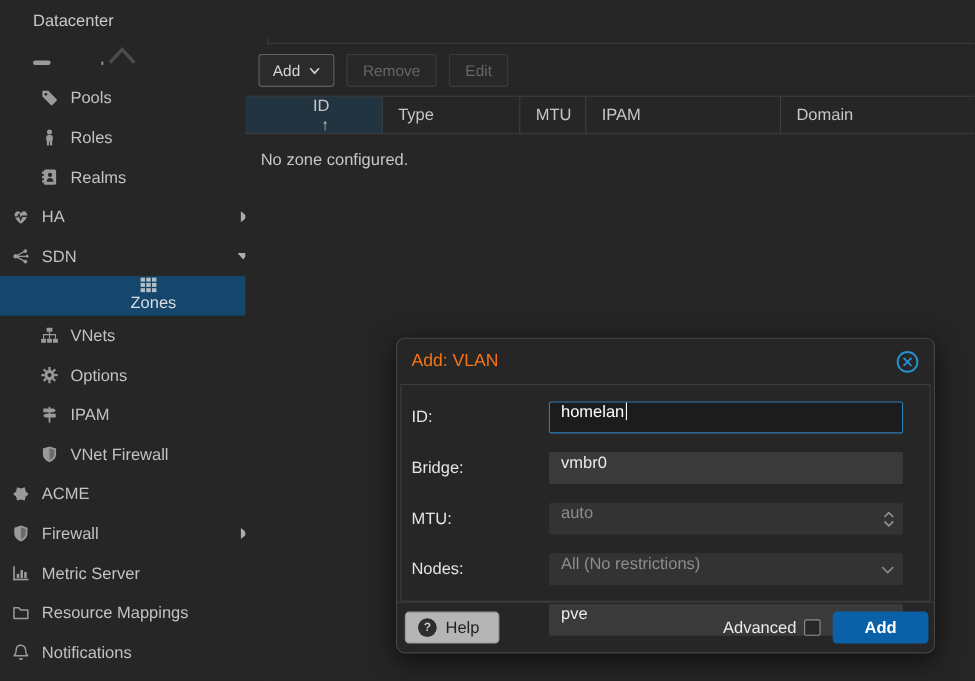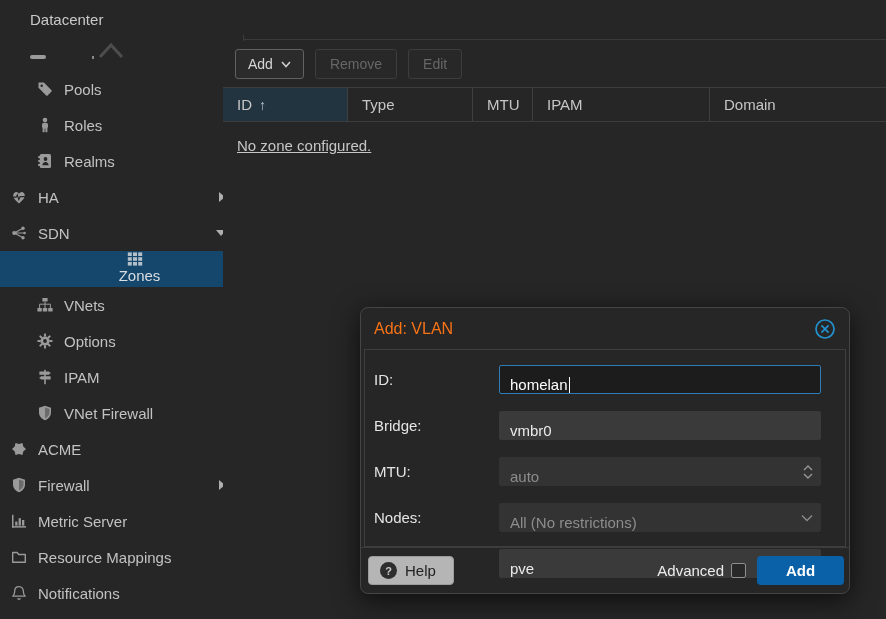--- a/index.html
+++ b/index.html
@@ -39,39 +39,39 @@
   .btn-add { display:flex; align-items:center; gap:8px; padding:6px 12px;
              background:#2b2b2b; border:1px solid #616161; border-radius:3px;
              color:#d6d6d6; font-size:14px; cursor:pointer; }
   .btn-disabled { padding:6px 14px; background:#282828; border:1px solid #3d3d3d;
                   border-radius:3px; color:#676767; font-size:14px; }
   .grid-header { display:flex; height:35px; border-top:1px solid #3c3c3c;
                  border-bottom:1px solid #3c3c3c; }
   .hcell { display:flex; align-items:center; padding-left:14px; color:#c6c6c6;
            font-size:15px; border-right:1px solid #3f3f3f; cursor:pointer; }
   .hcell:last-child { border-right:1px solid #3f3f3f; }
-  .hcell.sorted { background:#233441; }
+  .hcell.sorted { background:#233441;flex-direction:column; }
   .sort-arrow { margin-left:7px; color:#b9c2c9; font-size:14px; }
   .w-id{width:125px;} .w-type{width:125px;} .w-mtu{width:60px;} .w-ipam{width:177px;}
   .w-domain{flex:1; border-right:none !important;}
-  .empty-msg { padding:15px 14px; color:#c6c6c6; font-size:15px;text-decoration:underline; }
+  .empty-msg { padding:15px 14px; color:#c6c6c6; font-size:15px; }
 
   
   .dialog { position:absolute; left:360px; top:307px; width:490px; height:287px;
             background:#262626; border:1px solid #454545; border-radius:8px;
             box-shadow:0 6px 26px rgba(0,0,0,0.65); z-index:10; }
   .dlg-header { height:41px; display:flex; align-items:center; padding:0 13px; }
   .dlg-title { color:#f97316; font-size:16px; flex:1; }
   .dlg-close { width:22px; height:22px; cursor:pointer; display:flex;
                align-items:center; justify-content:center; }
   .dlg-body { position:absolute; top:41px; left:3px; right:3px; bottom:46px;
               border:1px solid #3e3e3e; padding:15px 24px 0 9px; }
   .frow { display:flex; align-items:center; height:29px; margin-bottom:17px; }
   .flabel { width:125px; color:#e4e4e4; font-size:15px; flex:none; }
-  .fvalue { flex:1; height:29px; display:flex; align-items:flex-end; padding:0 10px;
+  .fvalue { flex:1; height:29px; display:flex; align-items:flex-start; padding:0 10px;
             font-size:15px; border-radius:2px; position:relative; }
   .v-focus { background:#1c1c1c; border:1px solid #2e7bb5; color:#ffffff; }
   .v-normal { background:#3a3a3a; border:1px solid #3a3a3a; color:#eaeaea; }
   .v-dim { background:#333333; border:1px solid #333333; color:#8d8d8d; }
   .cursor-bar { display:inline-block; width:1px; height:16px; background:#ffffff; margin-left:1px; }
   .field-tool { position:absolute; right:7px; top:0; bottom:0; display:flex;
                 flex-direction:column; align-items:center; justify-content:center; gap:2px; }
   .dlg-footer { position:absolute; left:0; right:0; bottom:0; height:46px;
                 border-top:1px solid #3c3c3c; display:flex; align-items:center;
                 padding:0 5px; }

